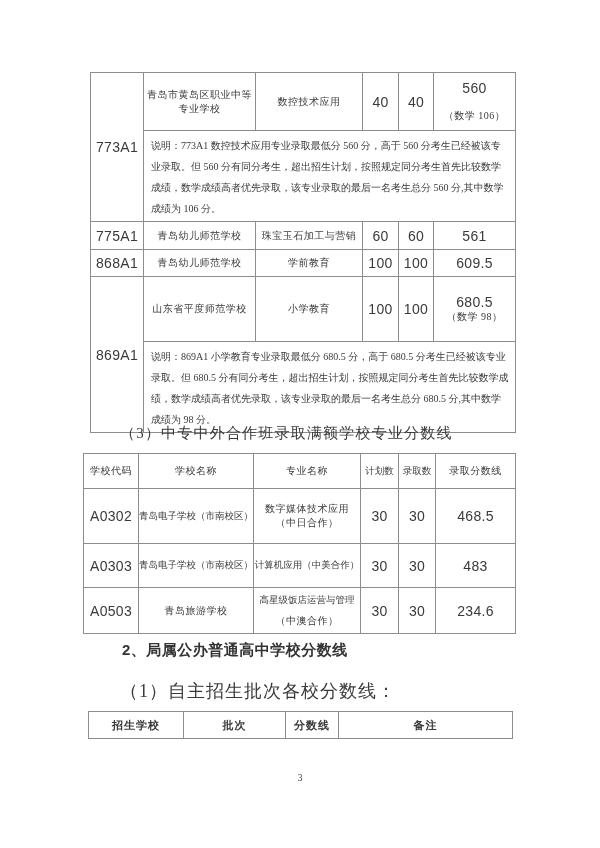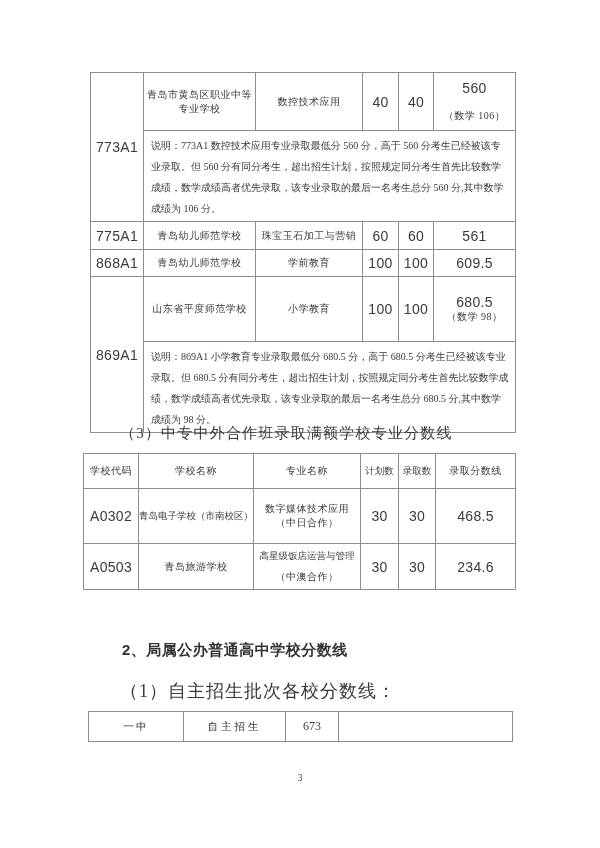--- a/index.html
+++ b/index.html
@@ -115,20 +115,28 @@
       <td class="num">A0302</td>
       <td class="zh tight">青岛电子学校（市南校区）</td>
       <td>
         <div class="zh">数字媒体技术应用</div>
         <div class="zh gap-sm">（中日合作）</div>
       </td>
       <td class="num">30</td>
       <td class="num">30</td>
       <td class="num">468.5</td>
     </tr>
+    <tr style="height:44px">
+      <td class="num">A0303</td>
+      <td class="zh tight">青岛电子学校（市南校区）</td>
+      <td class="zh tight">计算机应用（中美合作）</td>
+      <td class="num">30</td>
+      <td class="num">30</td>
+      <td class="num">483</td>
+    </tr>
     <tr style="height:46px">
       <td class="num">A0503</td>
       <td class="zh">青岛旅游学校</td>
       <td>
         <div class="zh tight">高星级饭店运营与管理</div>
         <div class="zh" style="margin-top:6px">（中澳合作）</div>
       </td>
       <td class="num">30</td>
       <td class="num">30</td>
       <td class="num">234.6</td>
@@ -140,24 +148,24 @@
   <div class="h1sub">（1）自主招生批次各校分数线：</div>
 
   <table id="t3">
     <colgroup>
       <col style="width:95px">
         <col style="width:102px">
         <col style="width:53px">
         <col style="width:174px">
     </colgroup>
     <tbody>
-    <tr style="height:30px">
-      <td class="t3-school">一中</td>
-      <td class="t3-batch">自主招生</td>
-      <td class="t3-score">673</td>
-      <td></td>
+        <tr style="height:27px">
+      <td class="t3h">招生学校</td>
+      <td class="t3h">批次</td>
+      <td class="t3h">分数线</td>
+      <td class="t3h">备注</td>
     </tr>
   </tbody>
     </table>
 
   <div class="pageno">3</div>
 
 </div>
 
 </body></html>

